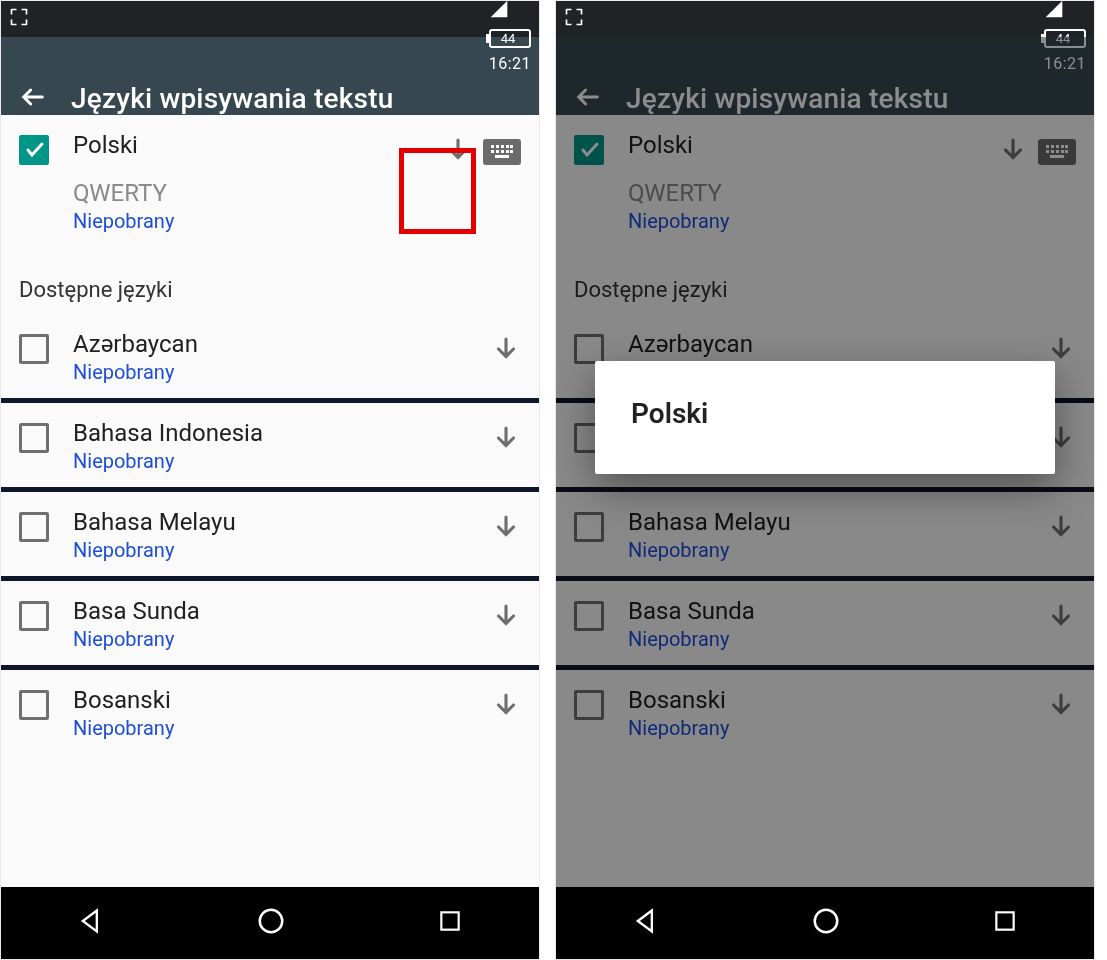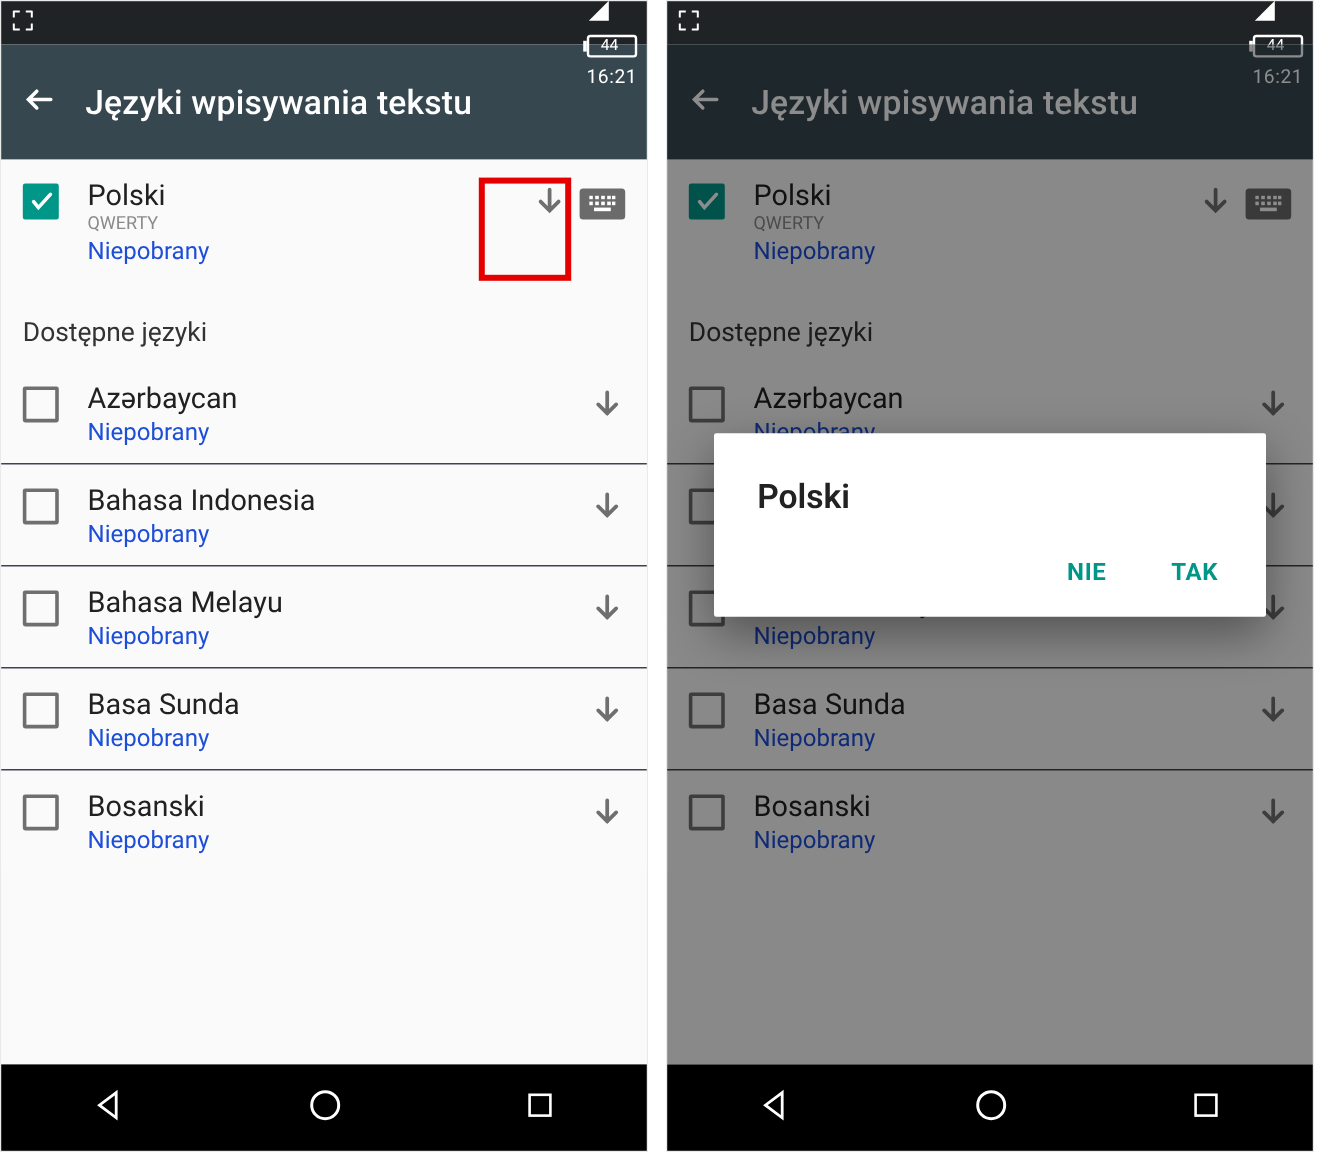--- a/index.html
+++ b/index.html
@@ -2,32 +2,32 @@
 <html><head>
 <meta charset="utf-8">
 <style>
   html, body { margin: 0; padding: 0; background: #fff; }
   body { font-family: Roboto, "Helvetica Neue", Arial, sans-serif; }
   .stage { width: 1107px; height: 960px; position: relative; background:#fff; display:flex; gap:15px; }
   .panel-wrap { position:relative; width:540px; height:960px; }
   .panel { width: 540px; height:960px; position:relative; background:#fafafa; border:1px solid #eaeaea; box-sizing:border-box; }
   .status-bar { height:36px; background:#202326; color:#fff; display:flex; align-items:center; justify-content:space-between; padding:0 8px; box-sizing:border-box; }
   .status-left, .status-right { display:flex; gap:6px;flex-direction:column; }
-  .app-bar { height:96px; background:#37474f; color:#fff; display:flex; align-items:center; padding:0 18px; box-sizing:border-box; gap:24px; }
+  .app-bar { height:78px; background:#37474f; color:#fff; display:flex; align-items:flex-end; padding:0 18px; box-sizing:border-box; gap:24px; }
   .app-title { font-size:28px; font-weight:500; letter-spacing:0.2px; }
   .content { background:#fafafa; }
   .row { display:flex; align-items:flex-start; padding:16px 18px 14px 18px; box-sizing:border-box; }
-  .row + .row.border-top, .divider { border-top:1px solid #0f172a; }
+  .row + .row.border-top, .divider { border-top:5px solid #0f172a; }
   .chk { width:30px; height:30px; border:3px solid #6f6f6f; border-radius:2px; margin-top:4px; flex:none; box-sizing:border-box; }
   .chk.checked { background:#009688; border-color:#009688; position:relative; }
   .chk.checked svg { position:absolute; left:1px; top:-1px; }
   .row-text { margin-left:24px; flex:1; }
   .lang-name { font-size:24px; color:#212121; }
   .lang-sub { font-size:20px; color:#1d4ed8; margin-top:2px; }
-  .lang-sub2 { font-size:15px; color:#8a8a8a; }
+  .lang-sub2 { font-size:24px; color:#8a8a8a;margin-top:20px; }
   .row-actions { display:flex; align-items:center; gap:10px; margin-top:4px; }
   .dl-icon, .kb-icon { color:#6f6f6f; }
   .section-title { font-size:22px; font-weight:400; color:#333; padding:30px 18px 12px 18px; box-sizing:border-box; }
   .nav-bar { position:absolute; bottom:0; left:0; right:0; height:72px; background:#000; display:flex; align-items:center; justify-content:space-around; }
   .nav-bar svg { color:#fff; }
   .time { font-size:16px; letter-spacing:0.5px; }
   .highlight-box { position:absolute; border:5px solid #e40000; box-sizing:border-box; pointer-events:none; }
 
   
   .scrim { position:absolute; inset:0; background:rgba(0,0,0,.45); }
@@ -369,21 +369,17 @@
               <circle cx="12" cy="12" r="9"></circle>
             </svg></span>
         <span><svg width="26" height="26" viewBox="0 0 24 24" fill="none" stroke="#fff" stroke-width="2">
               <rect x="4" y="4" width="16" height="16"></rect>
             </svg></span>
       </div>
 
       <div class="scrim" style="top:36px; bottom:72px;"></div>
       <div class="dialog">
         <div class="dialog-title">Polski</div>
-        <div class="dialog-actions">
-          <div class="dialog-btn">NIE</div>
-          <div class="dialog-btn">TAK</div>
-        </div>
       </div>
     </div>
   </div>
 
 </div>
 
 </body></html>

